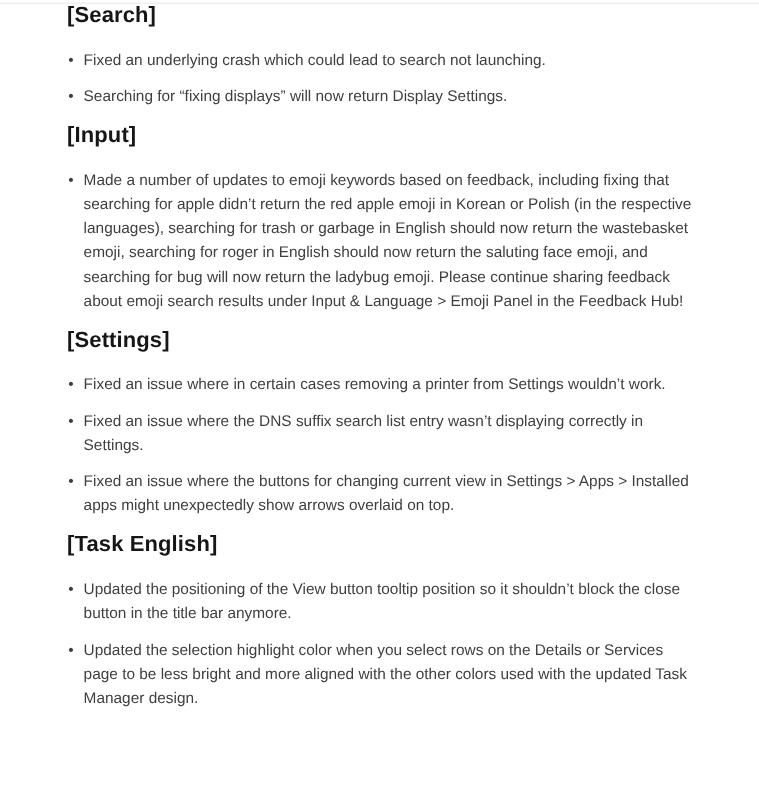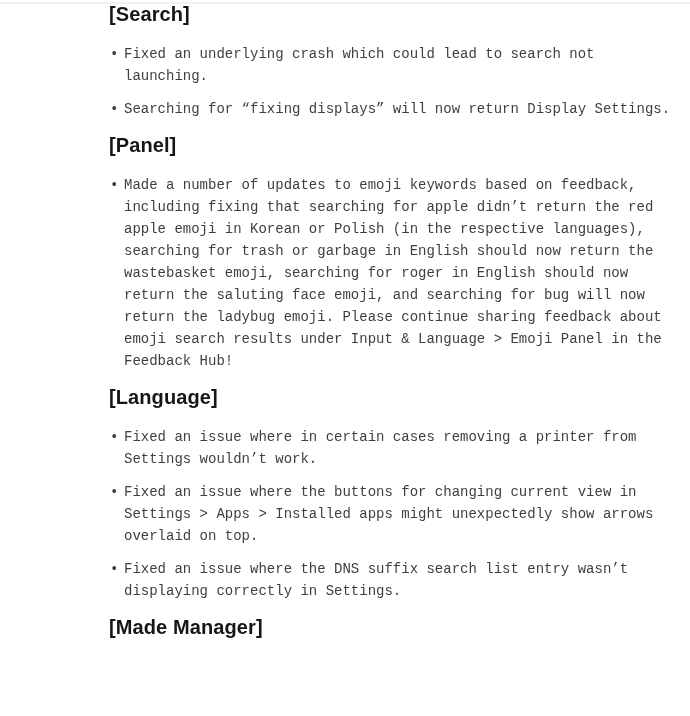--- a/index.html
+++ b/index.html
@@ -17,38 +17,37 @@
   }
   .top-rule {
     position: absolute;
     top: 2px;
     left: 0;
     width: 690px;
     height: 2px;
     background: #f2f2f2;
   }
   .content {
-    padding-left: 109px;
+    padding-left: 61px;
     padding-top: 0;
     width: 660px;
   }
   .section-heading {
     font-size: 20px;
     line-height: 28px;
     font-weight: 700;
     color: #161616;
     margin: 0 0 15px 0;
     letter-spacing: 0.1px;
   }
   ul.bullet-list {
     list-style: none;
     margin: 0 0 7px 0;
     padding: 0;
     width: 575px;
-    font-family: Liberation Mono, monospace;
   }
   ul.bullet-list li {
     position: relative;
     padding-left: 15px;
     margin: 0 0 11px 0;
     font-size: 14px;
     line-height: 22px;
     color: #3f3f3f;
   }
   ul.bullet-list li::before {
@@ -70,34 +69,36 @@
 
   <section>
     <h2 class="section-heading">[Search]</h2>
     <ul class="bullet-list">
       <li>Fixed an underlying crash which could lead to search not launching.</li>
       <li>Searching for “fixing displays” will now return Display Settings.</li>
     </ul>
   </section>
 
   <section>
-    <h2 class="section-heading">[Panel]</h2>
+    <h2 class="section-heading">[Input]</h2>
     <ul class="bullet-list">
       <li>Made a number of updates to emoji keywords based on feedback, including fixing that searching for apple didn’t return the red apple emoji in Korean or Polish (in the respective languages), searching for trash or garbage in English should now return the wastebasket emoji, searching for roger in English should now return the saluting face emoji, and searching for bug will now return the ladybug emoji. Please continue sharing feedback about emoji search results under Input &amp; Language &gt; Emoji Panel in the Feedback Hub!</li>
     </ul>
   </section>
 
   <section>
-    <h2 class="section-heading">[Language]</h2>
+    <h2 class="section-heading">[Settings]</h2>
     <ul class="bullet-list">
       <li>Fixed an issue where in certain cases removing a printer from Settings wouldn’t work.</li>
+      <li>Fixed an issue where the DNS suffix search list entry wasn’t displaying correctly in Settings.</li>
       <li>Fixed an issue where the buttons for changing current view in Settings &gt; Apps &gt; Installed apps might unexpectedly show arrows overlaid on top.</li>
-      <li>Fixed an issue where the DNS suffix search list entry wasn’t displaying correctly in Settings.</li>
     </ul>
   </section>
 
   <section>
-    <h2 class="section-heading">[Made Manager]</h2>
+    <h2 class="section-heading">[Task English]</h2>
     <ul class="bullet-list">
+      <li>Updated the positioning of the View button tooltip position so it shouldn’t block the close button in the title bar anymore.</li>
+      <li>Updated the selection highlight color when you select rows on the Details or Services page to be less bright and more aligned with the other colors used with the updated Task Manager design.</li>
     </ul>
   </section>
 
 </div>
 
 </body></html>

